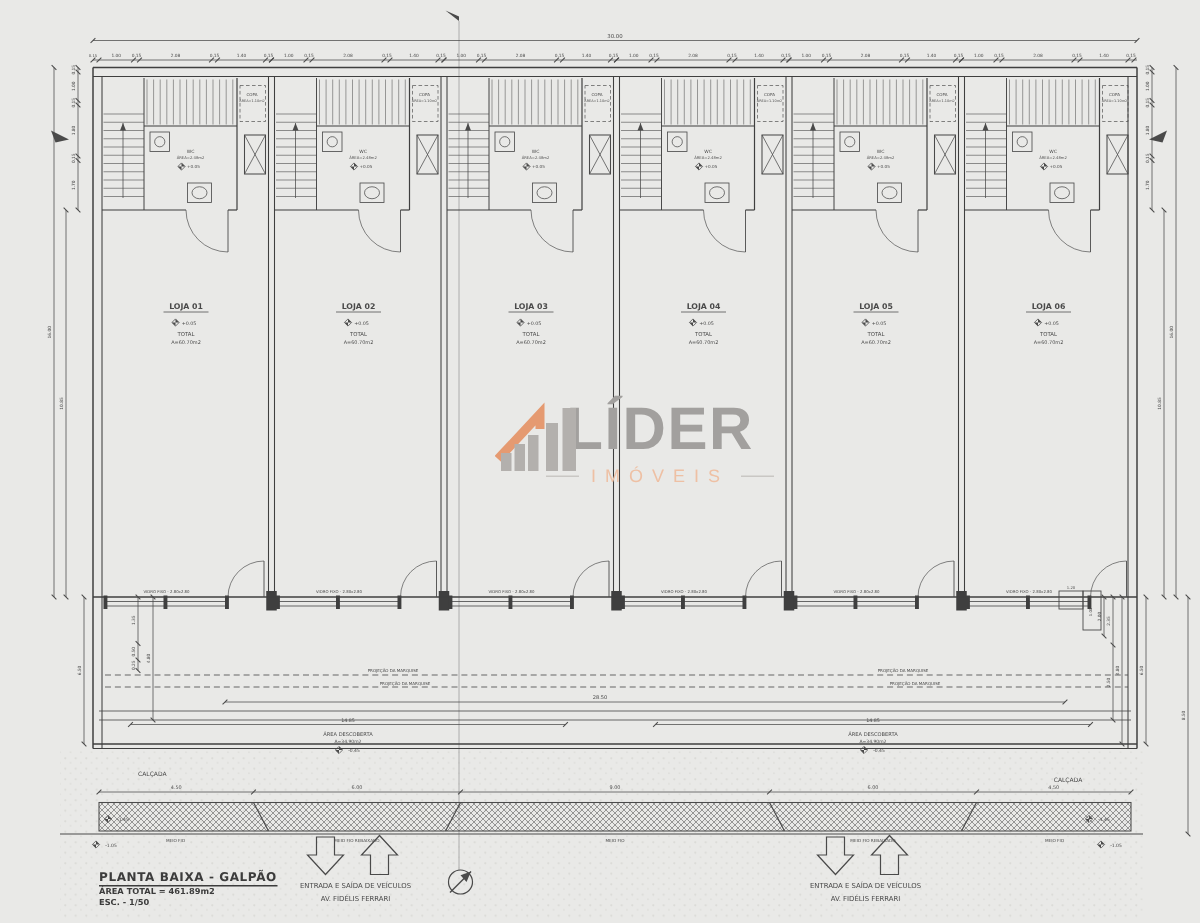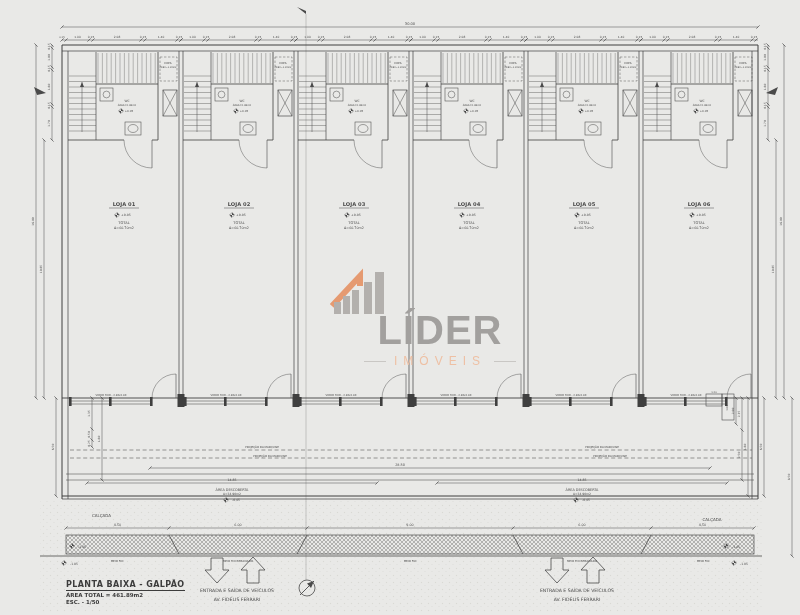--- a/index.html
+++ b/index.html
@@ -3,21 +3,21 @@
 <meta charset="utf-8">
 <style>
   html,body{margin:0;padding:0;}
   body{width:800px;height:615px;background:#e9e9e7;overflow:hidden;position:relative;
        font-family:"DejaVu Sans",sans-serif;color:#474747;}
   #stage{position:absolute;left:0;top:0;width:800px;height:615px;}
   svg{position:absolute;left:0;top:0;}
   
   .logo{position:absolute;left:330px;top:268px;width:220px;display:flex;flex-direction:column;
         align-items:center;z-index:3;pointer-events:none;}
-  .logo-row{display:flex;align-items:flex-end;gap:6px;margin-top:44px;}
+  .logo-row{display:flex;align-items:flex-end;gap:6px;}
   .logo-word{font-size:40px;font-weight:bold;color:#a2a09e;letter-spacing:1px;
              font-family:"Liberation Sans",sans-serif;line-height:0.9;}
   .logo-sub{display:flex;align-items:center;gap:8px;margin-top:6px;justify-content:space-between;}
   .logo-sub .word{font-size:12px;letter-spacing:6px;color:#eec0a4;font-family:"Liberation Sans",sans-serif;}
   .logo-sub .dash{width:22px;height:0;border-top:1px solid #c9c7c4;}
   
   .title-block{position:absolute;left:66px;top:572px;z-index:2;}
   .tb-title{font-size:8px;font-weight:bold;letter-spacing:.4px;color:#3c3c3c;
             border-bottom:1.5px solid #3c3c3c;padding-bottom:1px;display:inline-block;}
   .tb-line{font-size:5.5px;font-weight:bold;color:#3c3c3c;margin-top:1px;line-height:1.15;}

